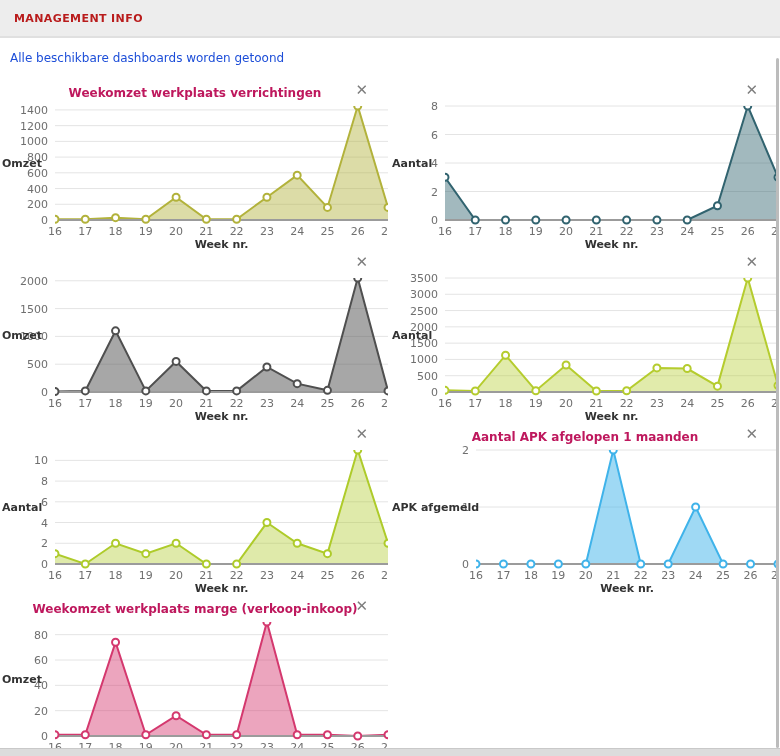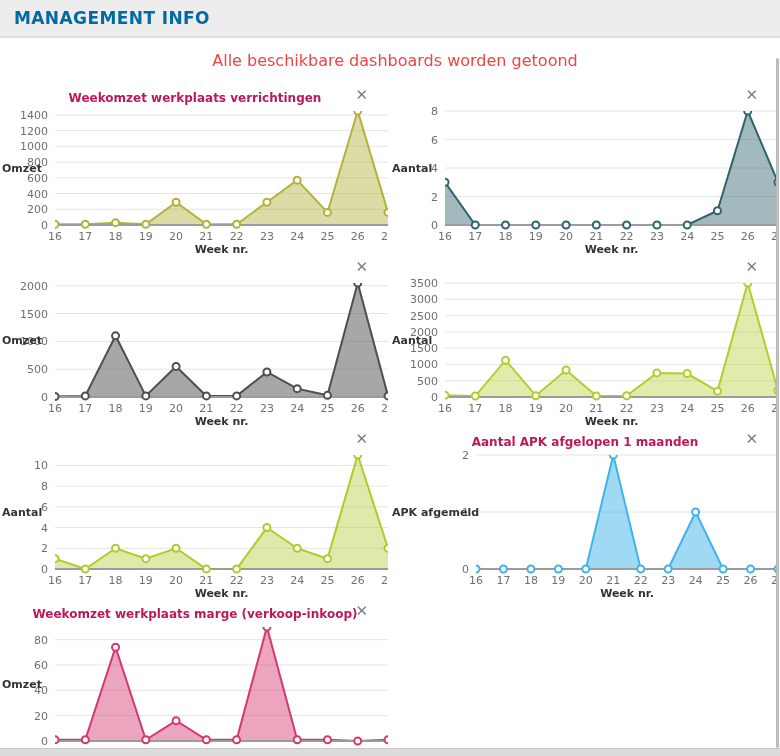--- a/index.html
+++ b/index.html
@@ -1,21 +1,21 @@
 <!DOCTYPE html>
 <html><head>
 <meta charset="utf-8">
 <style>
   * { margin:0; padding:0; box-sizing:border-box; }
   html,body { width:780px; height:756px; overflow:hidden; background:#fff;
               font-family:"DejaVu Sans", "Liberation Sans", sans-serif; }
   .header { height:38px; background:#ededed; border-bottom:2px solid #e0e0e0;
             display:flex; align-items:center; padding-left:14px; }
-  .header .title { font-size:17px; font-weight:bold; color:#0369a1; letter-spacing:.4px; }
-  .subtitle { padding:13px 0 0 10px; font-size:16px; color:#ef4444;text-align:center; }
+  .header .title { font-size:11px; font-weight:bold; color:#b91c1c; letter-spacing:.4px; }
+  .subtitle { padding:13px 0 0 10px; font-size:12px; color:#1d4ed8; }
   .grid { margin-top:14px; display:grid; grid-template-columns:390px 390px;
           grid-auto-rows:172px; }
   .card { position:relative; width:390px; height:172px; }
   .chart-title { text-align:center; font-size:12px; font-weight:bold; color:#be185d;
                  padding-top:7px; white-space:nowrap; }
   .close-btn { position:absolute; top:4px; right:22px; font-size:15px; color:#7d7d7d;
                cursor:pointer; line-height:1; background:none; border:none;
                font-family:"DejaVu Sans", sans-serif; }
   svg.chart { position:absolute; left:0; top:21px; width:388px; height:150px;
               overflow:hidden; display:block; }

